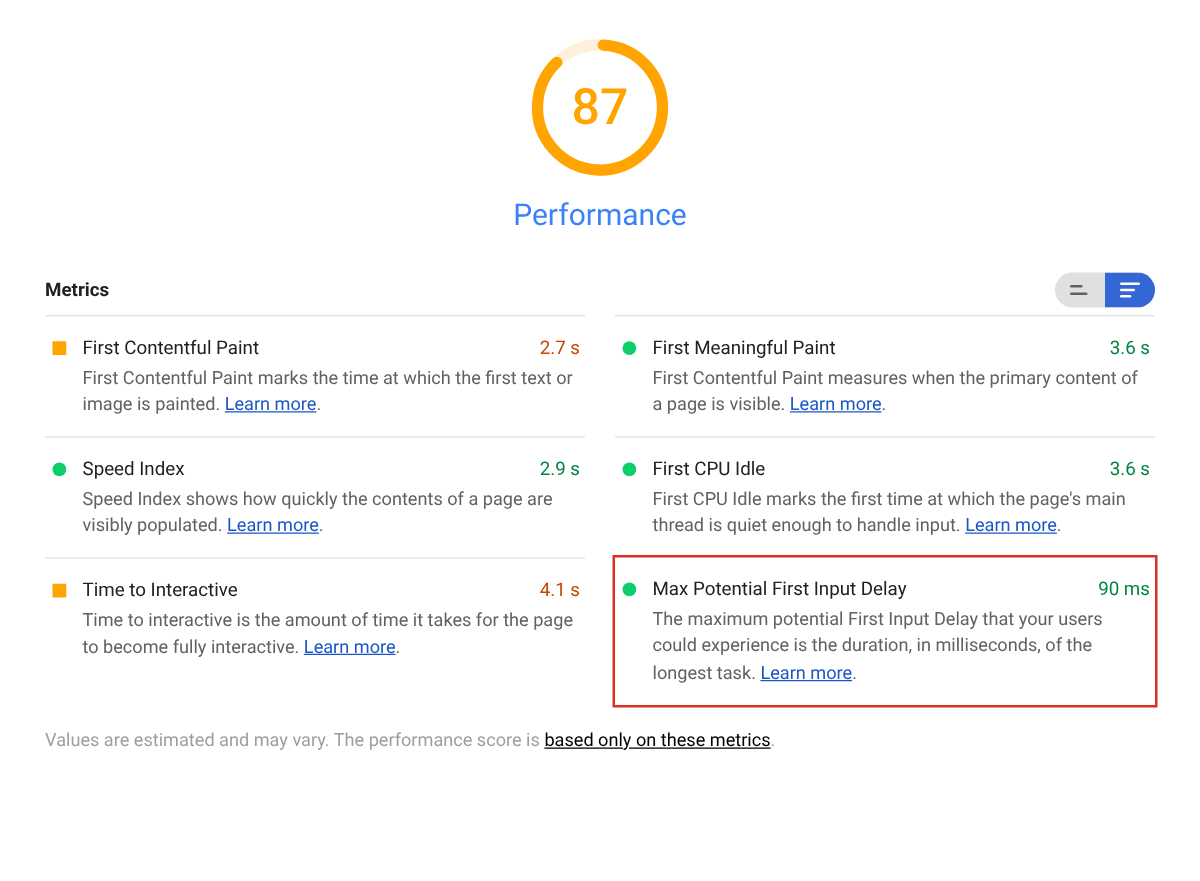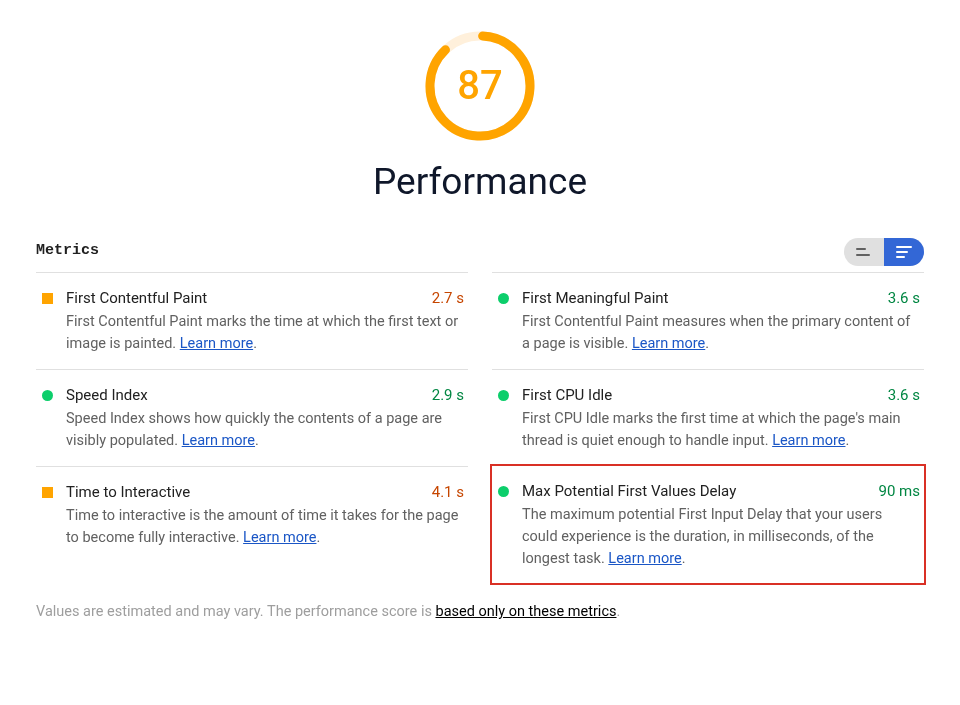--- a/index.html
+++ b/index.html
@@ -24,27 +24,27 @@
       position: relative;
     }
     .gauge svg { transform: rotate(-87deg); }
     .gauge .track { fill: none; stroke: #fff0db; stroke-width: 9; }
     .gauge .prog  { fill: none; stroke: #ffa400; stroke-width: 9; stroke-linecap: round; }
     .gauge .num {
       position: absolute; inset: 0;
       display: flex; align-items: center; justify-content: center;
       font-size: 40px; font-weight: 500; color: #ffa400;
     }
-    .score-label { font-size: 37px; color: #0f172a; font-weight: 400; }
+    .score-label { font-size: 24px; color: #3b82f6; font-weight: 400; }
 
     .metrics-header {
       display: flex; align-items: center; justify-content: space-between;
       margin-bottom: 6px;
     }
-    .metrics-title { font-weight: 700; font-size: 15px; font-family: Liberation Mono, monospace; }
+    .metrics-title { font-weight: 700; font-size: 15px; }
 
     .toggle {
       display: flex; background: #e0e0e0; border-radius: 20px;
       height: 28px; overflow: hidden;
     }
     .toggle button {
       border: none; background: transparent; width: 40px;
       display: flex; align-items: center; justify-content: center;
       cursor: pointer;
     }
@@ -164,21 +164,21 @@
       <span class="dot orange"></span>
       <div class="metric-head">
         <span class="metric-name">Time to Interactive</span>
         <span class="metric-val val-orange">4.1 s</span>
       </div>
       <div class="metric-desc"><span>Time to interactive is the amount of time it takes for the page to become fully interactive. </span><a href="#" class="learn">Learn more</a><span>.</span></div>
     </div>
     <div class="metric highlight">
       <span class="dot green"></span>
       <div class="metric-head">
-        <span class="metric-name">Max Potential First Values Delay</span>
+        <span class="metric-name">Max Potential First Input Delay</span>
         <span class="metric-val val-green">90 ms</span>
       </div>
       <div class="metric-desc"><span>The maximum potential First Input Delay that your users could experience is the duration, in milliseconds, of the longest task. </span><a href="#" class="learn">Learn more</a><span>.</span></div>
     </div>
   </div>
 
 <div class="footnote">
   <span>Values are estimated and may vary. The performance score is </span><a href="#" class="">based only on these metrics</a><span>.</span>
 </div>
 

